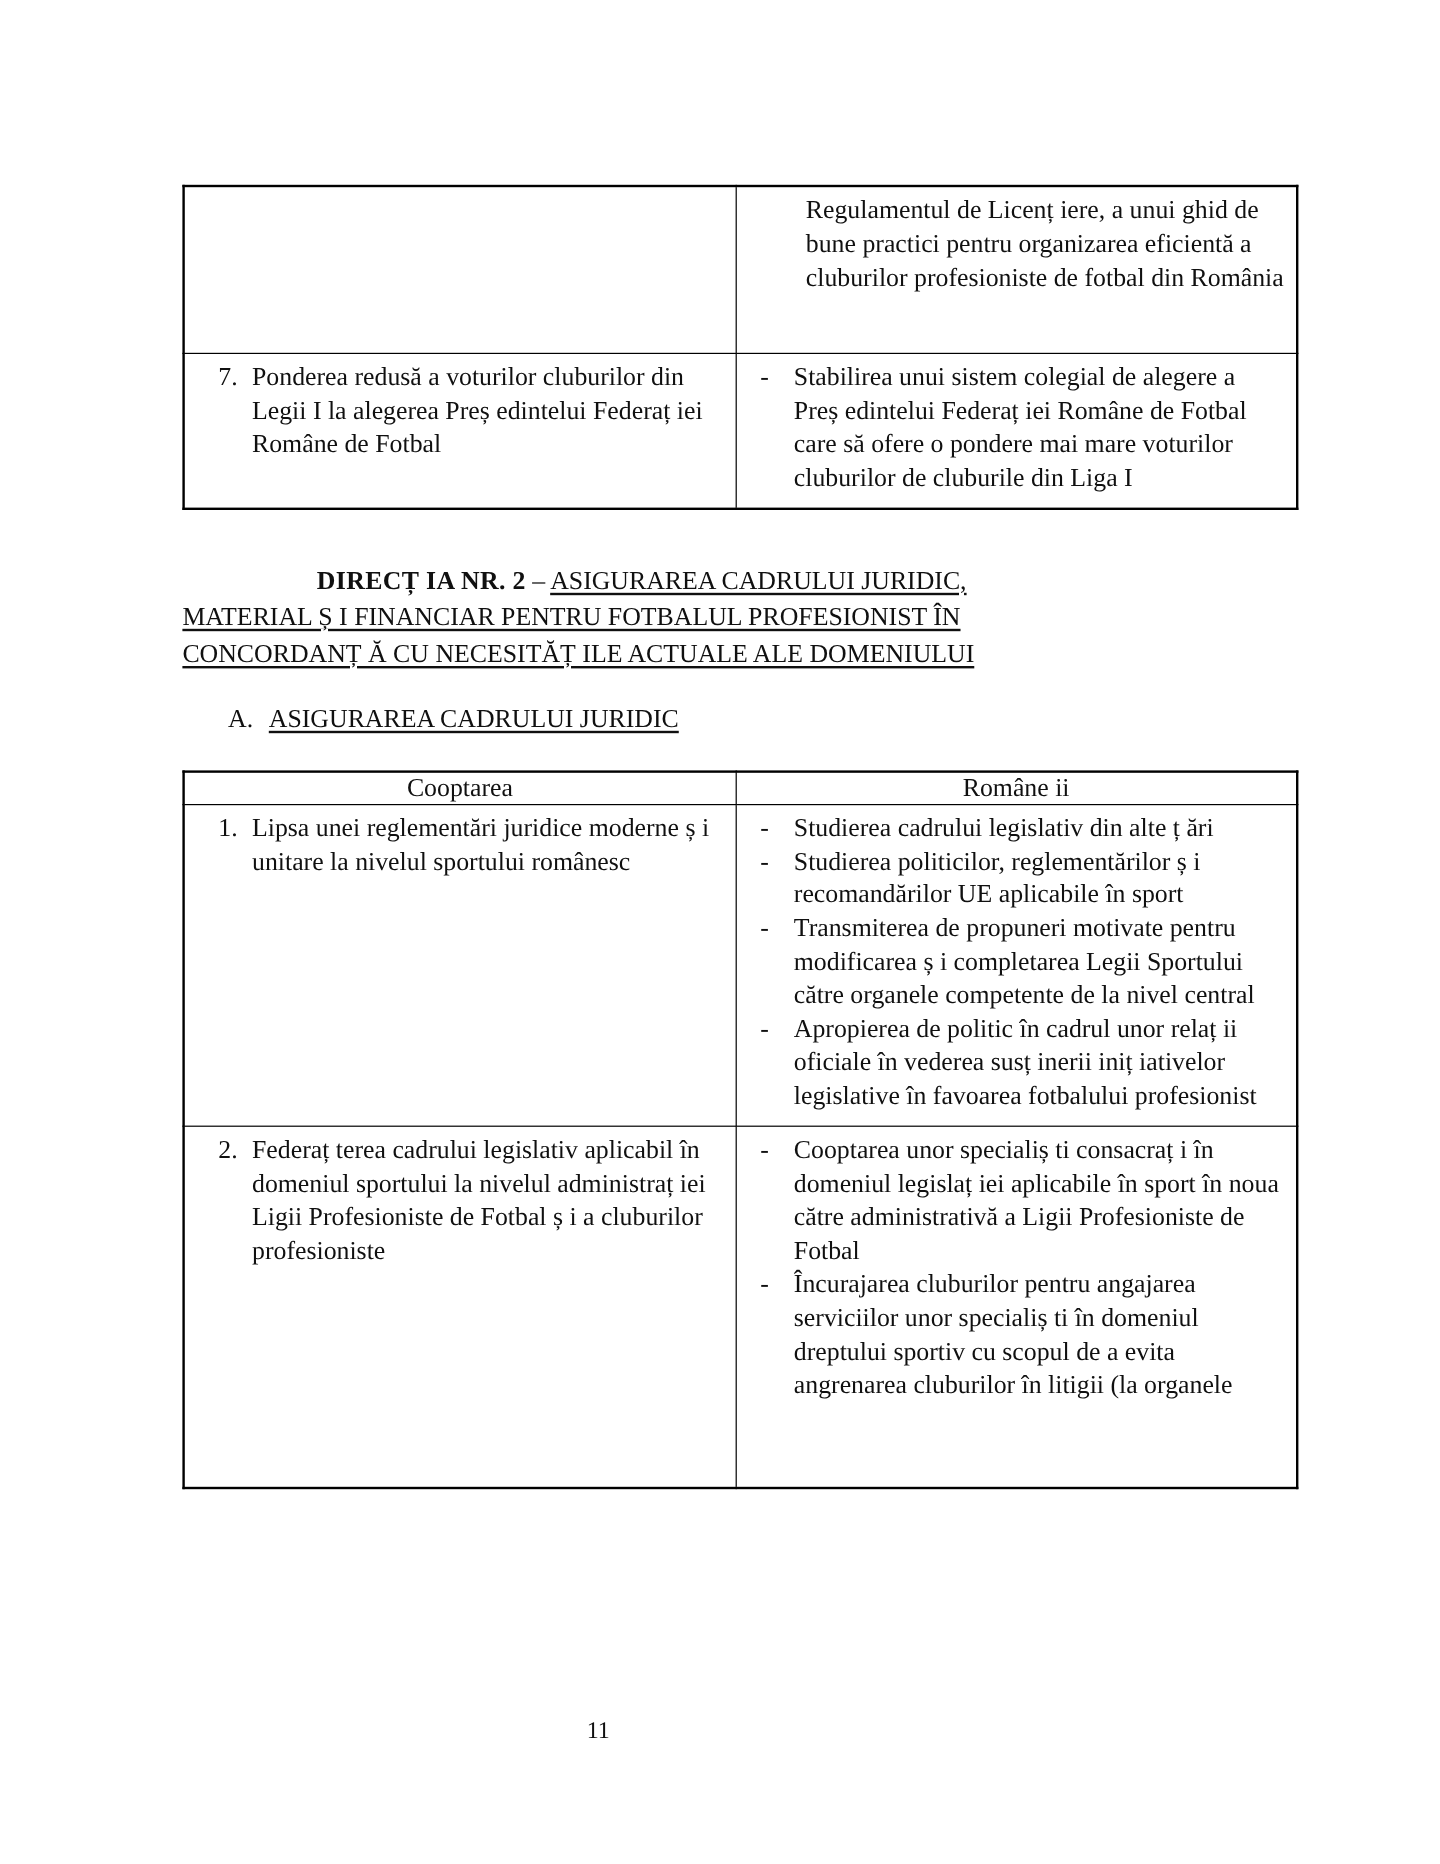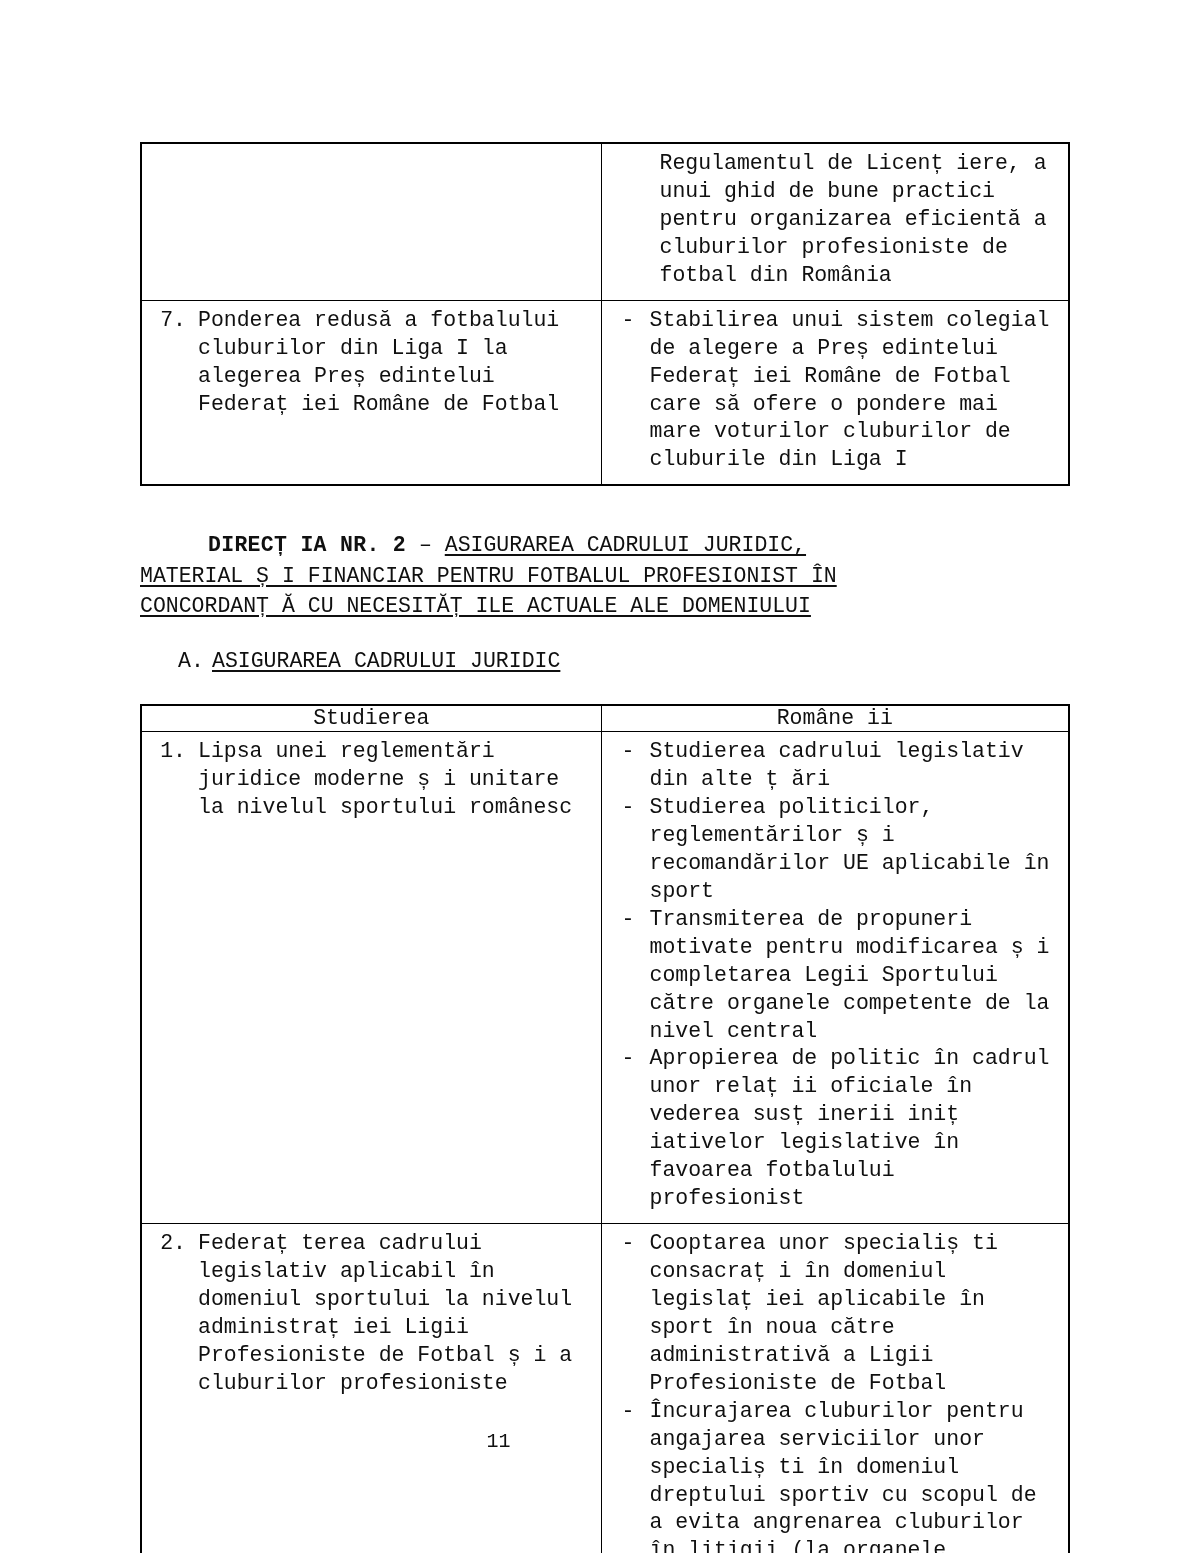--- a/index.html
+++ b/index.html
@@ -14,22 +14,21 @@
     font-family: "Liberation Serif", "DejaVu Serif", serif;
     color: #101010;
     position: relative;
     overflow: hidden;
   }
 
   .page {
     position: relative;
     width: 997px;
     height: 1553px;
-    padding: 0;
-    font-family: Liberation Mono, monospace;
+    padding: 12px;
   }
 
   
   .doc-table {
     border-collapse: collapse;
     table-layout: fixed;
     width: 928px;
     margin: 0 0 0 140px;
     border: 2px solid #000;
   }
@@ -98,20 +97,21 @@
     margin: 44px 0 0 0;
     padding: 0 132px 0 140px;
     font-size: 21.5px;
     line-height: 1.42;
     text-align: left;
     text-indent: 68px;
   }
   .direction-heading .bold-part {
     font-weight: bold;
     letter-spacing: 0.3px;
+    margin-left: 44px;
   }
   .direction-heading .ul-part {
     text-decoration: underline;
     text-underline-offset: 3px;
   }
 
   .section-heading {
     margin: 26px 0 0 0;
     padding-left: 178px;
     font-size: 21.5px;
@@ -166,21 +166,21 @@
             <div class="cell-pad">
               <div class="plain-text">Regulamentul de Licenț iere, a unui ghid de bune practici pentru organizarea eficientă a cluburilor profesioniste de fotbal din România</div>
             </div>
           </td>
         </tr>
         <tr>
           <td>
             <div class="cell-pad">
               <div class="num-item">
                 <span class="num">7.</span>
-                <span class="txt">Ponderea redusă a fotbalului cluburilor din Liga I la alegerea Preș edintelui Federaț iei Române de Fotbal</span>
+                <span class="txt">Ponderea redusă a voturilor cluburilor din Legii I la alegerea Preș edintelui Federaț iei Române de Fotbal</span>
               </div>
             </div>
           </td>
           <td>
             <div class="cell-pad">
               <div class="dash-list">
                 <div class="dash-item">
                   <span class="dash">-</span>
                   <span class="dtxt">Stabilirea unui sistem colegial de alegere a Preș edintelui Federaț iei Române de Fotbal care să ofere o pondere mai mare voturilor cluburilor de cluburile din Liga I</span>
                 </div>
@@ -202,21 +202,21 @@
   </div>
 
   <div class="table-gap-top">
     <table class="doc-table">
       <colgroup>
         <col class="col-left">
           <col class="col-right">
       </colgroup>
       <thead>
         <tr>
-          <th class="hdr-cell">Studierea</th>
+          <th class="hdr-cell">Cooptarea</th>
           <th class="hdr-cell">Române ii</th>
         </tr>
       </thead>
       <tbody>
         <tr>
           <td>
             <div class="cell-pad">
               <div class="num-item">
                 <span class="num">1.</span>
                 <span class="txt">Lipsa unei reglementări juridice moderne ș i unitare la nivelul sportului românesc</span>

